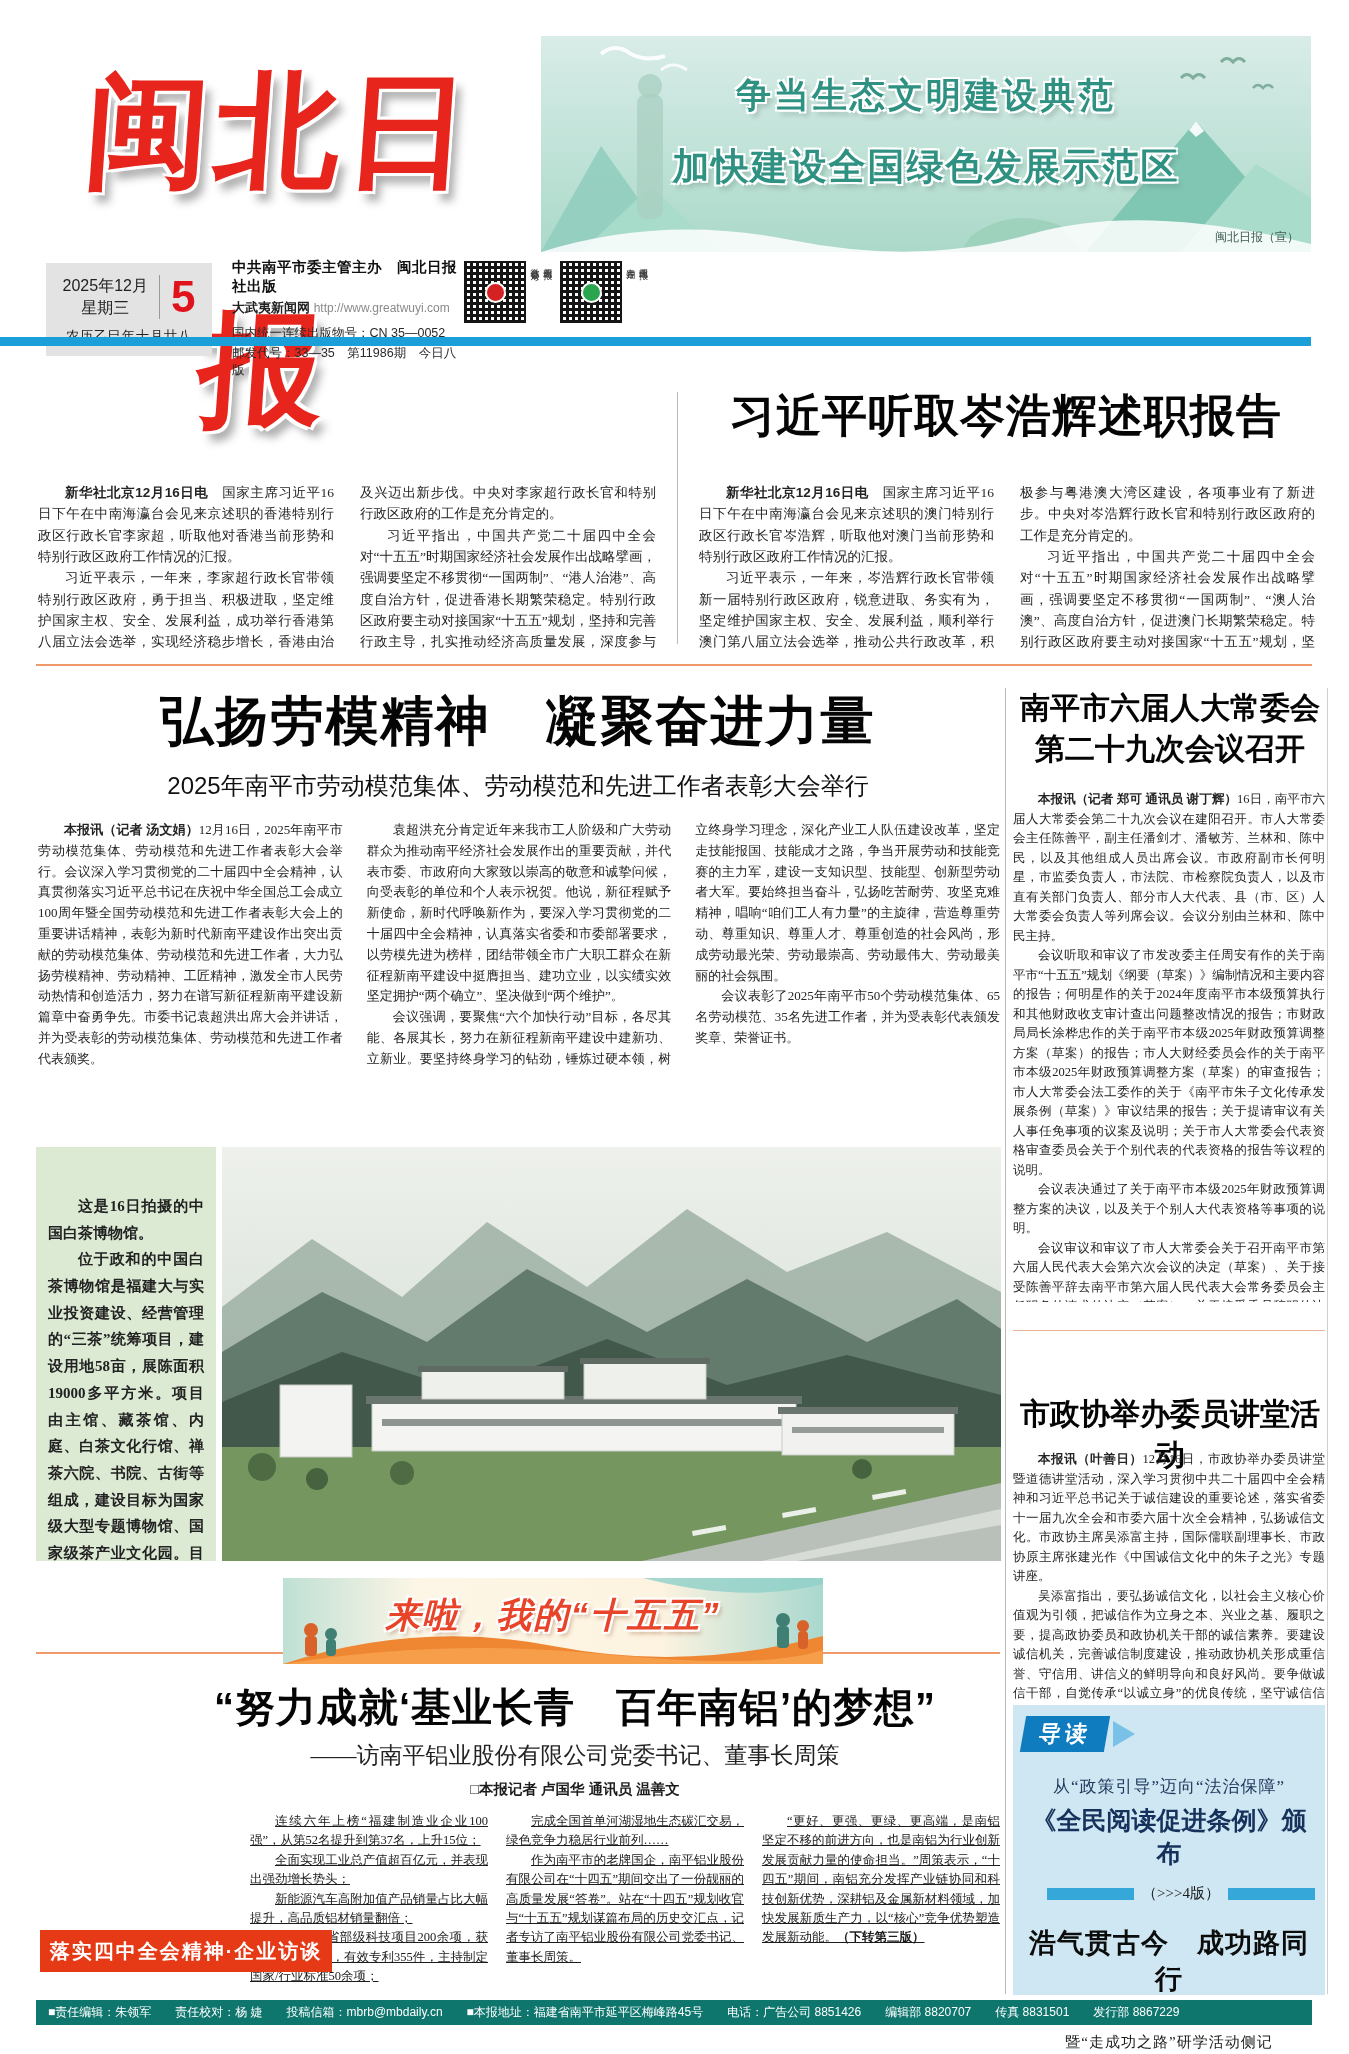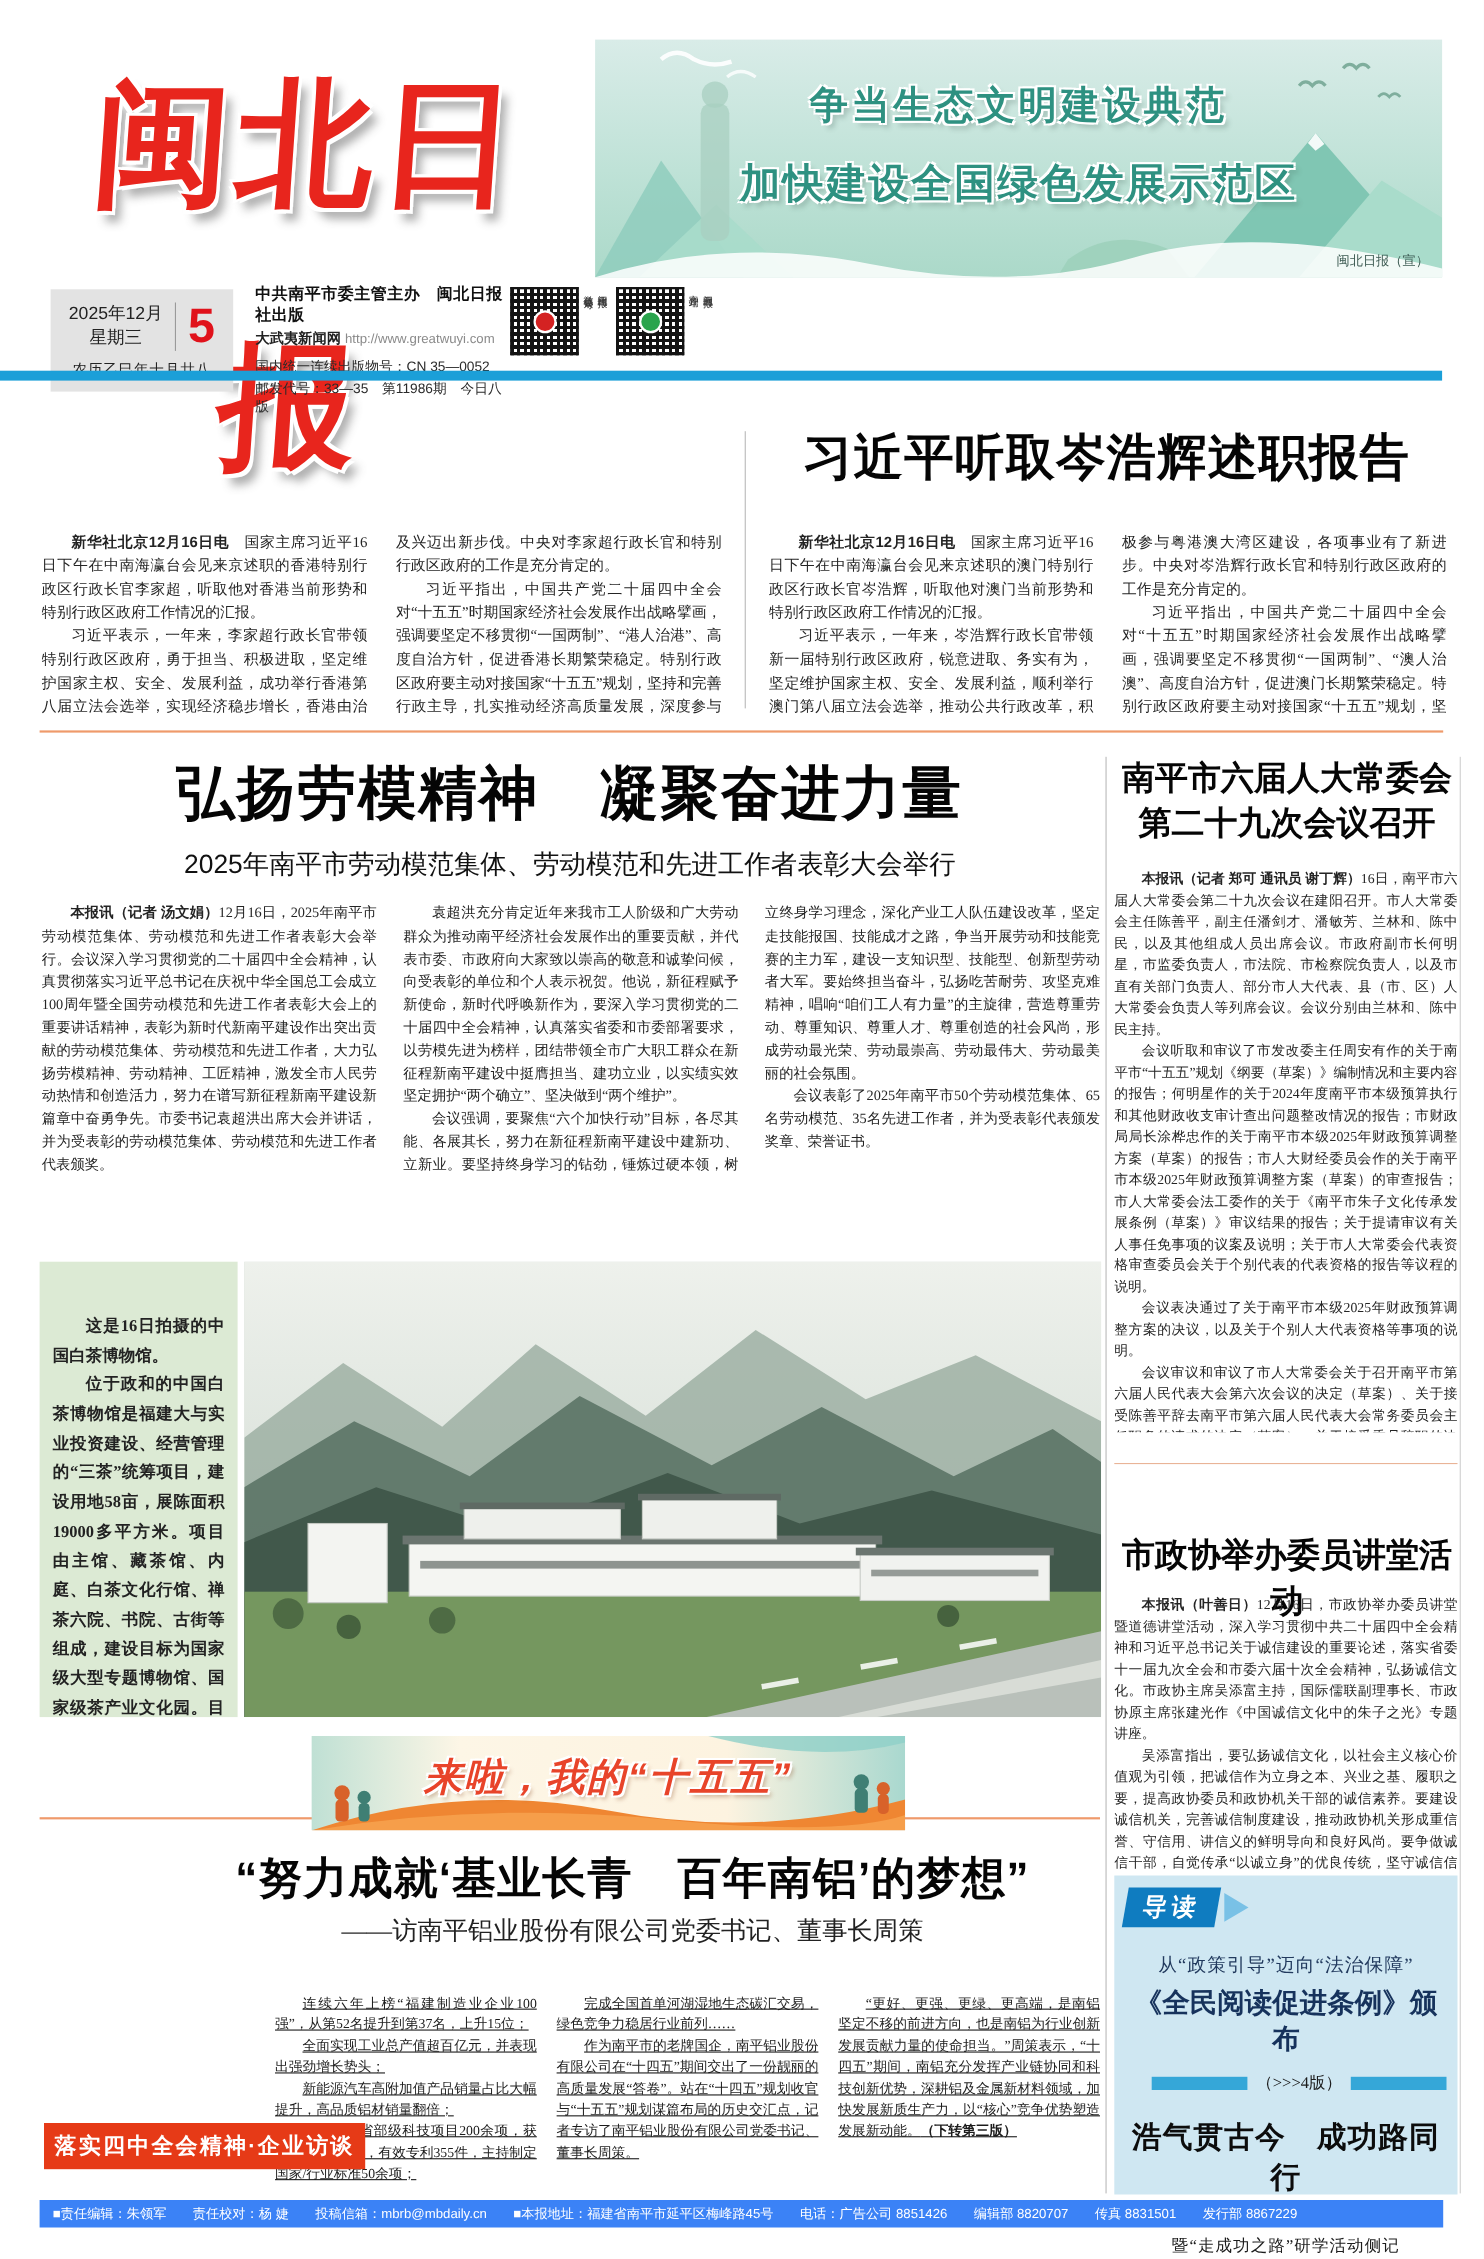--- a/index.html
+++ b/index.html
@@ -95,21 +95,21 @@
             text-shadow:-2px -2px 0 #fff,2px -2px 0 #fff,-2px 2px 0 #fff,2px 2px 0 #fff,3px 4px 4px rgba(120,50,10,.35);}
   .nl-hl{left:140px;top:1680px;width:870px;font-size:40px;text-align:center;letter-spacing:1px;}
   .nl-sub{left:140px;top:1740px;width:870px;font-size:23px;text-align:center;color:#222;}
   .nl-byline{left:140px;top:1780px;width:870px;font-size:14.5px;font-weight:bold;text-align:center;font-family:"Liberation Sans",sans-serif;}
   .nl-body{left:250px;top:1812px;width:750px;height:178px;font-size:12.5px;line-height:1.55;}
   .nl-body p{margin:0;text-indent:2em;text-align:justify;}
   .nl-tag{left:40px;top:1930px;width:292px;height:42px;background:#e63a17;color:#fff;text-align:center;line-height:42px;
           font-size:20px;font-weight:700;font-family:"Liberation Sans",sans-serif;letter-spacing:2px;}
 
   
-  .footer{left:36px;top:2000px;width:1276px;height:25px;background:#3b82f6;color:#fff;box-sizing:border-box;
+  .footer{left:36px;top:2000px;width:1276px;height:25px;background:#0f766e;color:#fff;box-sizing:border-box;
           font-size:12px;line-height:25px;padding-left:12px;font-family:"Liberation Sans",sans-serif;white-space:nowrap;overflow:hidden;}
 </style>
 </head>
 <body>
 
 <div class="page">
 
   <div class="abs logo">闽北日报</div>
 
   <div class="abs banner">
@@ -311,20 +311,21 @@
       <circle cx="500" cy="42" r="7" fill="#3f7f74"></circle>
         <rect x="494" y="48" width="12" height="22" rx="4" fill="#3f7f74"></rect>
       <circle cx="520" cy="48" r="6" fill="#d8622a"></circle>
         <rect x="515" y="53" width="10" height="18" rx="4" fill="#d8622a"></rect>
     </svg>
     <div class="wyw-text">来啦，我的“十五五”</div>
   </div>
 
   <div class="abs hl nl-hl">“努力成就‘基业长青　百年南铝’的梦想”</div>
   <div class="abs nl-sub">——访南平铝业股份有限公司党委书记、董事长周策</div>
+  <div class="abs nl-byline">□本报记者 卢国华 通讯员 温善文</div>
 
   <div class="abs nl-body cols3" style="column-gap:18px;overflow:hidden;text-decoration:underline;">
     <p>连续六年上榜“福建制造业企业100强”，从第52名提升到第37名，上升15位；</p>
     <p>全面实现工业总产值超百亿元，并表现出强劲增长势头；</p>
     <p>新能源汽车高附加值产品销量占比大幅提升，高品质铝材销量翻倍；</p>
     <p>累计完成省部级科技项目200余项，获授权专利190件，有效专利355件，主持制定国家/行业标准50余项；</p>
     <p>完成全国首单河湖湿地生态碳汇交易，绿色竞争力稳居行业前列……</p>
     <p>作为南平市的老牌国企，南平铝业股份有限公司在“十四五”期间交出了一份靓丽的高质量发展“答卷”。站在“十四五”规划收官与“十五五”规划谋篇布局的历史交汇点，记者专访了南平铝业股份有限公司党委书记、董事长周策。</p>
     <p><span>“更好、更强、更绿、更高端，是南铝坚定不移的前进方向，也是南铝为行业创新发展贡献力量的使命担当。”周策表示，“十四五”期间，南铝充分发挥产业链协同和科技创新优势，深耕铝及金属新材料领域，加快发展新质生产力，以“核心”竞争优势塑造发展新动能。</span><span class="turn">（下转第三版）</span></p>
   </div>

